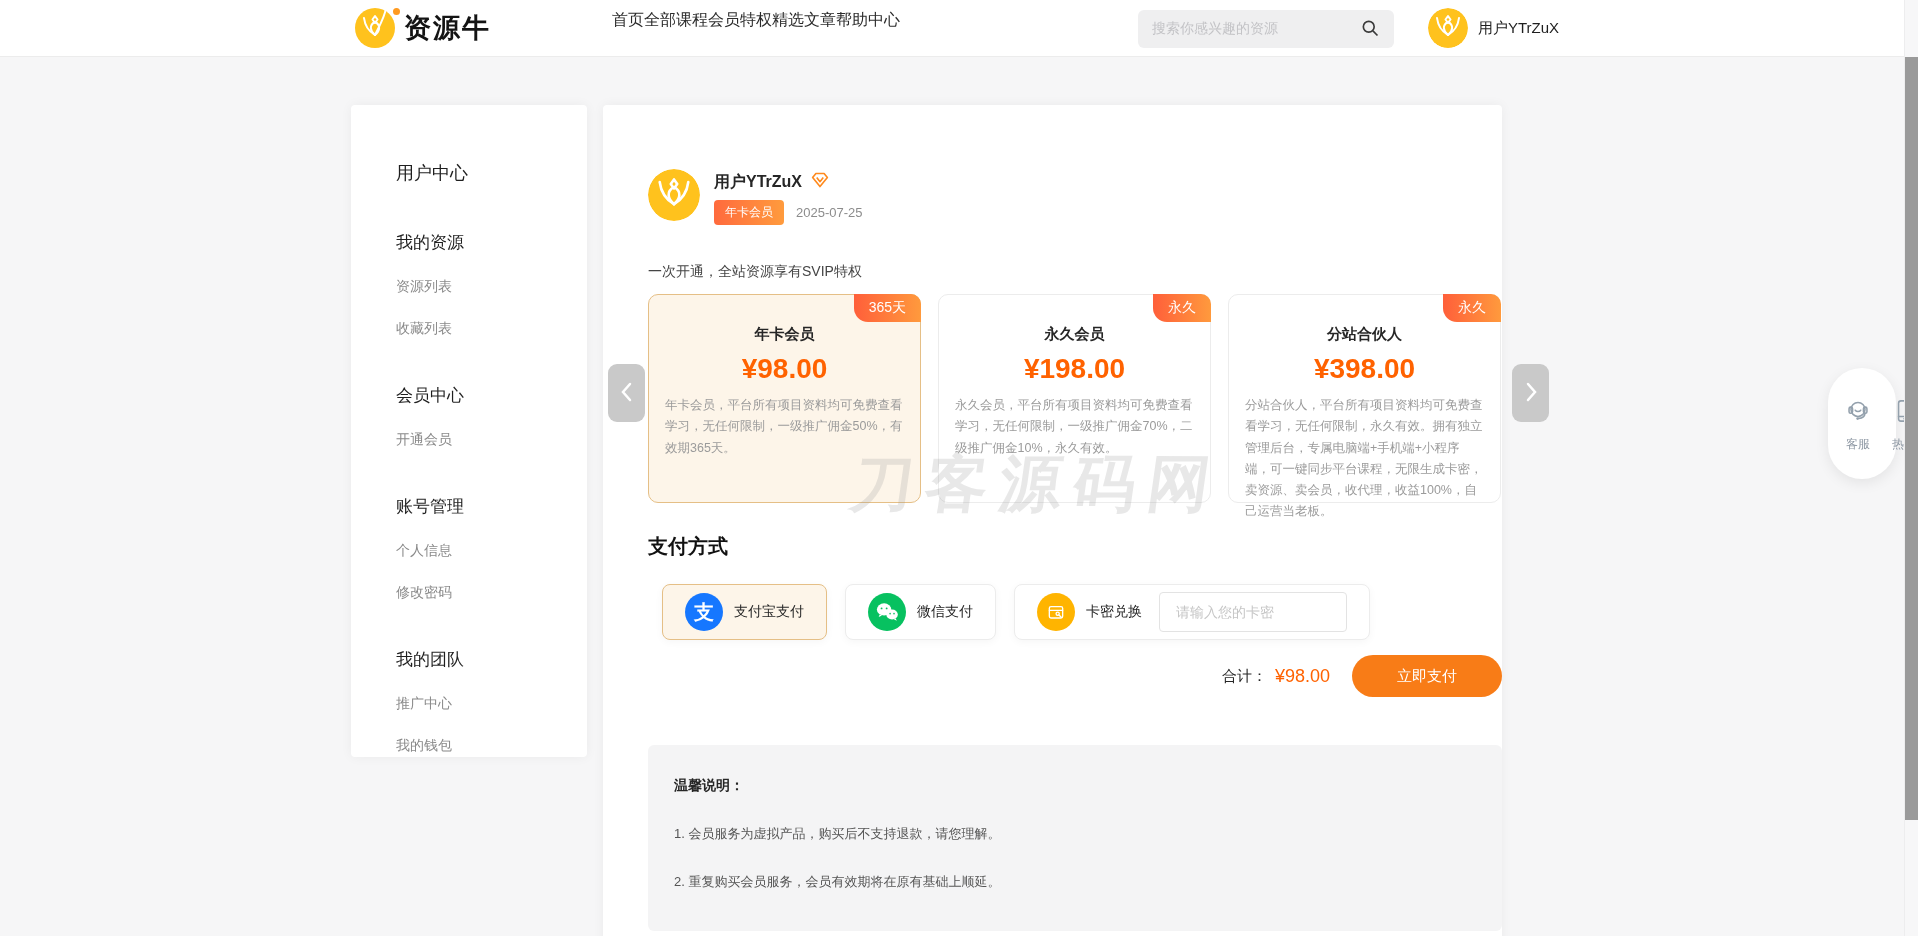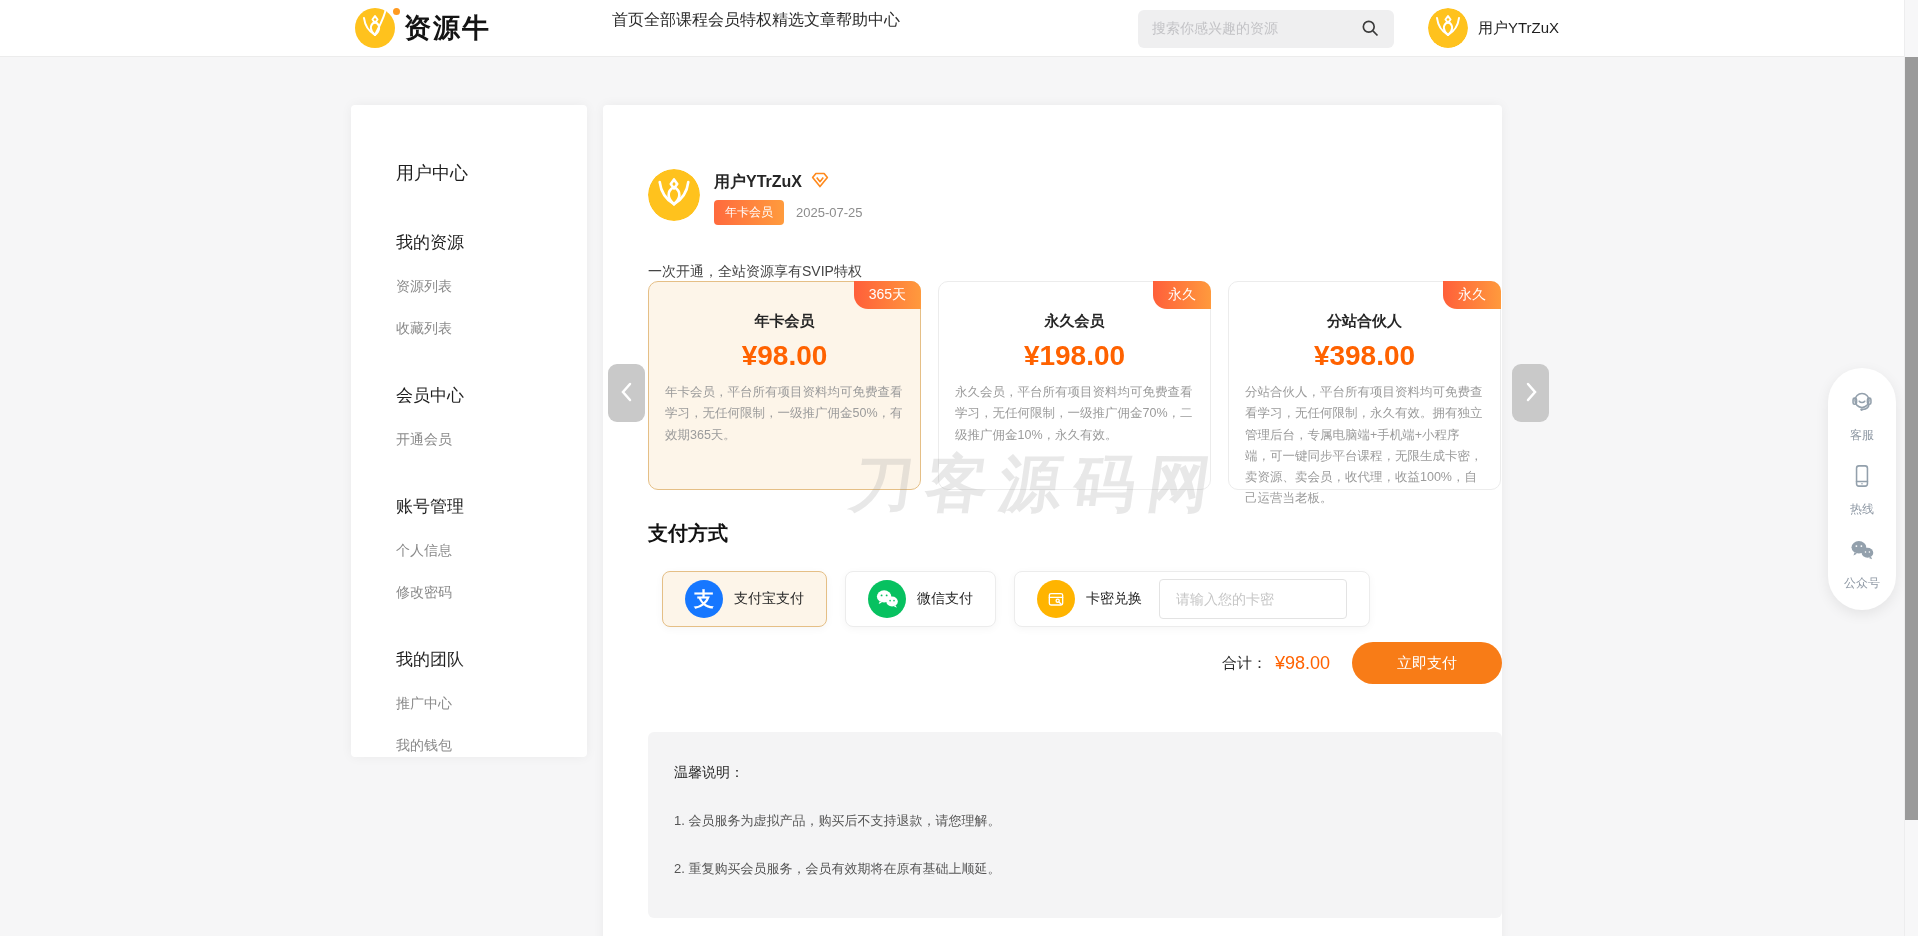--- a/index.html
+++ b/index.html
@@ -38,21 +38,21 @@
   
   .panel{position:absolute;left:603px;top:105px;width:899px;min-height:1010px;background:#fff;border-radius:4px;
          box-shadow:0 0 12px rgba(0,0,0,.05);padding:30px 0 60px 45px}
   .page-title{font-size:30px;color:#7c7c7c;font-weight:500;margin-top:6px}
   .member-row{margin-top:34px;display:flex;gap:14px}
   .member-name-line{display:flex;align-items:center;gap:8px;font-size:16px;font-weight:700;color:#262626;margin-top:2px}
   .member-sub{display:flex;align-items:center;gap:12px;margin-top:7px}
   .level-pill{background:linear-gradient(90deg,#ff6a3d,#ff9b3d);color:#fff;font-size:12px;padding:4px 11px;border-radius:4px}
   .expire{font-size:13px;color:#8c8c8c}
   .slogan{margin-top:38px;font-size:14px;color:#454545}
-  .plans{display:flex;gap:17px}
+  .plans{margin-top:13px;display:flex;gap:17px}
   .plan-card{position:relative;width:273px;height:209px;background:#fff;border:1px solid #ececec;border-radius:10px;cursor:pointer}
   .plan-card.selected{background:#fdf5e9;border-color:#e5bf86}
   .plan-tag{position:absolute;top:-1px;right:-1px;background:linear-gradient(90deg,#ff5f3a,#ff9a3d);color:#fff;
             font-size:14px;padding:5px 15px;border-radius:0 10px 0 14px}
   .plan-name{text-align:center;margin-top:30px;font-size:15px;font-weight:700;color:#262626}
   .plan-price{text-align:center;margin-top:9px;font-size:28px;font-weight:700;color:#ff6200}
   .plan-desc{margin:10px 16px 0;font-size:12.5px;color:#9b9b9b;line-height:1.7;}
   .carousel-btn{position:absolute;width:37px;height:58px;border:0;border-radius:9px;background:#c9c9c9;
                 display:flex;align-items:center;justify-content:center;cursor:pointer;z-index:30}
   .carousel-btn.prev{left:608px;top:364px}
@@ -72,29 +72,29 @@
                  font-size:14px;color:#333;outline:none;background:#fff;font-family:"Liberation Sans","DejaVu Sans",sans-serif}
   .cardkey-input::placeholder{color:#c6c6c6}
 
   .summary{margin-top:15px;display:flex;align-items:center;justify-content:flex-end;gap:8px;width:854px}
   .total-label{font-size:15px;color:#262626}
   .total-value{font-size:18px;color:#ff6200;margin-right:14px}
   .pay-now{width:150px;height:42px;border:0;border-radius:21px;background:#f87c17;color:#fff;font-size:15px;cursor:pointer;
            font-family:"Liberation Sans","DejaVu Sans",sans-serif}
 
   .notes{margin-top:48px;width:854px;background:#f4f4f5;border-radius:6px;padding:32px 26px 40px}
-  .notes-title{font-size:14px;font-weight:400;color:#262626}
+  .notes-title{font-size:14px;font-weight:700;color:#262626}
   .note-item{margin-top:30px;font-size:13px;color:#555}
 
   .watermark{position:absolute;left:852px;top:442px;font-size:62px;font-weight:900;color:rgba(150,150,150,.22);
              letter-spacing:12px;transform:skewX(-8deg);z-index:25;pointer-events:none;white-space:nowrap}
 
   
   .float-panel{position:absolute;left:1828px;top:368px;width:68px;background:#fff;border-radius:34px;
-               box-shadow:0 4px 14px rgba(0,0,0,.08);padding:20px 0 18px;display:flex;flex-direction:column;
+               box-shadow:0 4px 14px rgba(0,0,0,.08);padding:20px 16px 18px;display:flex;flex-direction:row;
                align-items:center;gap:18px;z-index:40}
   .float-item{display:flex;flex-direction:column;align-items:center;gap:7px;cursor:pointer}
   .float-label{font-size:12px;color:#8d97a3}
 
   
   .scrollbar{position:absolute;right:0;top:0;width:14px;height:936px;background:#f7f7f8;border-left:1px solid #ededee;z-index:60}
   .scroll-thumb{position:absolute;top:57px;left:0;width:14px;height:763px;background:#9a9a9a;cursor:pointer}
 </style>
 </head>
 <body>

